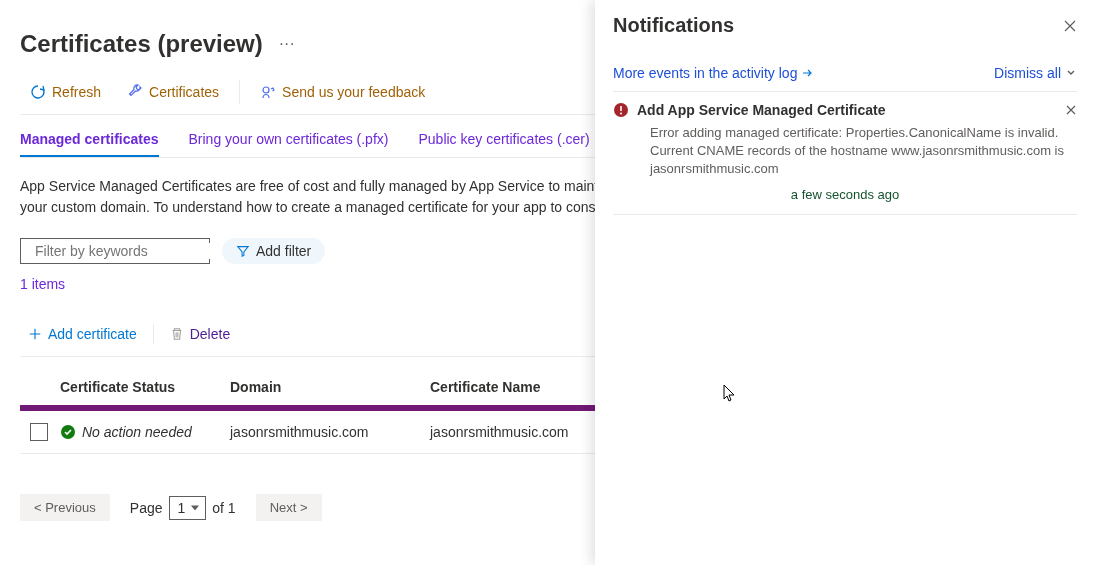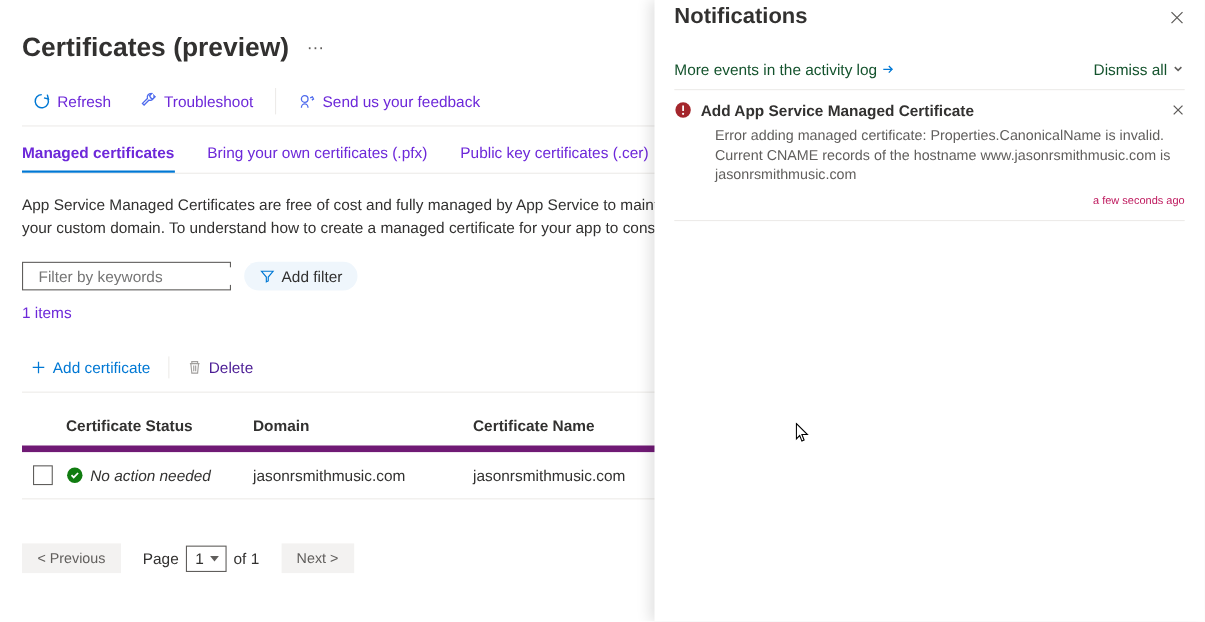--- a/index.html
+++ b/index.html
@@ -2,21 +2,21 @@
 <html><head>
   <meta charset="utf-8">
   <style>
     * { box-sizing: border-box; margin: 0; padding: 0; }
     body { font-family: 'Segoe UI', Arial, sans-serif; font-size: 14px; color: #323130; background: #fff; width: 1095px; height: 565px; position: relative; overflow: hidden; }
     .main-content { padding: 30px 20px 20px 20px; width: 100%; }
     .page-header { display: flex; align-items: center; gap: 16px; margin-bottom: 20px; text-align: center; }
     .page-title { font-size: 24px; font-weight: 600; color: #323130; }
     .ellipsis-btn { color: #605e5c; font-size: 16px; cursor: pointer; }
     .toolbar { display: flex; align-items: center; gap: 6px; border-bottom: 1px solid #edebe9; padding-bottom: 8px; margin-bottom: 8px; }
-    .toolbar-item { display: flex; align-items: center; gap: 6px; padding: 6px 10px; cursor: pointer; color: #6d28d9; }
+    .toolbar-item { display: flex; align-items: center; gap: 6px; padding: 6px 10px; cursor: pointer; color: #a16207; }
     .toolbar-divider { width: 1px; height: 24px; background: #edebe9; margin: 0 4px; }
     .tabs { display: flex; gap: 30px; border-bottom: 1px solid #edebe9; margin-bottom: 18px; }
     .tab { padding: 8px 0; cursor: pointer; color: #6d28d9; border-bottom: 2px solid transparent; }
     .tab.active { border-bottom-color: #0078d4; font-weight: 600; }
     .description { color: #323130; margin-bottom: 20px; line-height: 1.5; }
     .filter-row { display: flex; align-items: center; gap: 12px; margin-bottom: 12px; }
     .filter-input-wrapper { display: flex; align-items: center; border: 1px solid #605e5c; padding: 4px 8px; width: 190px; }
     .filter-input { border: none; outline: none; flex: 1; font-size: 14px; }
     .add-filter-btn { display: flex; align-items: center; gap: 6px; background: #eff6fc; border: none; border-radius: 14px; padding: 5px 14px; cursor: pointer; color: #323130; font-size: 14px; }
     .items-count { color: #6d28d9; margin-bottom: 30px; }
@@ -34,32 +34,32 @@
     .checkbox { width: 18px; height: 18px; border: 1px solid #605e5c; cursor: pointer; }
     .status-cell { display: flex; align-items: center; gap: 6px; font-style: italic; }
     .status-icon { width: 16px; height: 16px; }
     .pagination { display: flex; align-items: center; gap: 20px; margin-top: 40px; }
     .page-btn { padding: 6px 14px; background: #f3f2f1; border: none; cursor: pointer; color: #605e5c; font-size: 13px; }
     .page-select { display: flex; align-items: center; gap: 6px; }
     .page-dropdown { border: 1px solid #605e5c; padding: 3px 20px 3px 8px; position: relative; cursor: pointer; }
     .page-dropdown::after { content: ''; position: absolute; right: 6px; top: 50%; transform: translateY(-50%); border-left: 4px solid transparent; border-right: 4px solid transparent; border-top: 5px solid #605e5c; }
 
     
-    .notifications-panel { position: absolute; top: 0; right: 0; width: 500px; height: 100%; background: #fff; box-shadow: -4px 0 12px rgba(0,0,0,0.12); padding: 4px 18px; }
+    .notifications-panel { position: absolute; top: 0; right: 0; width: 500px; height: 100%; background: #fff; box-shadow: -4px 0 12px rgba(0,0,0,0.12); padding: 14px 18px; }
     .notif-header { display: flex; justify-content: space-between; align-items: center; margin-bottom: 28px; }
     .notif-title { font-size: 20px; font-weight: 700; }
     .close-x { cursor: pointer; font-size: 16px; color: #605e5c; }
     .notif-links { display: flex; justify-content: space-between; align-items: center; border-bottom: 1px solid #edebe9; padding-bottom: 10px; margin-bottom: 10px; }
-    .notif-link { color: #14532d; cursor: pointer; display: flex; align-items: center; gap: 4px; }
+    .notif-link { color: #1d4ed8; cursor: pointer; display: flex; align-items: center; gap: 4px; }
     .notif-item { border-bottom: 1px solid #edebe9; padding-bottom: 12px; margin-bottom: 12px; }
     .notif-item-header { display: flex; align-items: center; gap: 8px; margin-bottom: 6px; }
     .notif-error-icon { width: 16px; height: 16px; }
     .notif-item-title { font-weight: 700; flex: 1; }
     .notif-item-body { color: #605e5c; font-size: 13px; line-height: 1.4; margin-left: 37px; margin-bottom: 8px; }
-    .notif-time { text-align: right; color: #be185d; font-size: 10px; }
+    .notif-time { text-align: center; color: #14532d; font-size: 13px; }
     .cursor-pointer { position: absolute; left: 723px; top: 384px; width: 14px; height: 20px; pointer-events: none; }
     svg { display: block; }
   </style>
 </head>
 <body>
 
 <div class="main-content">
   <div class="page-header">
     <h1 class="page-title">Certificates (preview)</h1>
     <span class="ellipsis-btn">···</span>
@@ -70,21 +70,21 @@
       <svg width="16" height="16" viewBox="0 0 16 16">
           <path d="M8 2a6 6 0 1 0 5.65 4" fill="none" stroke="#0078d4" stroke-width="1.3"></path>
           <path d="M13 2l1 4-4-1" fill="none" stroke="#0078d4" stroke-width="1.3"></path>
         </svg>
       <span>Refresh</span>
     </div>
     <div class="toolbar-item">
       <svg width="16" height="16" viewBox="0 0 16 16">
           <path d="M13 3a3.5 3.5 0 0 1-4.5 4L4 11.5 2.5 10 7 5.5A3.5 3.5 0 0 1 11 1l-2 2 1 2 2 1 2-2z" fill="none" stroke="#4f6bed" stroke-width="1.2"></path>
         </svg>
-      <span>Troubleshoot</span>
+      <span>Certificates</span>
     </div>
     <div class="toolbar-divider"></div>
     <div class="toolbar-item">
       <svg width="16" height="16" viewBox="0 0 16 16">
           <circle cx="6" cy="6" r="3" fill="none" stroke="#4f6bed" stroke-width="1.2"></circle>
           <path d="M3 14c0-2 1.5-3.5 3-3.5s3 1.5 3 3.5M11 5l2-1 1 2-1.5 1" fill="none" stroke="#4f6bed" stroke-width="1.2"></path>
         </svg>
       <span>Send us your feedback</span>
     </div>
   </div>

